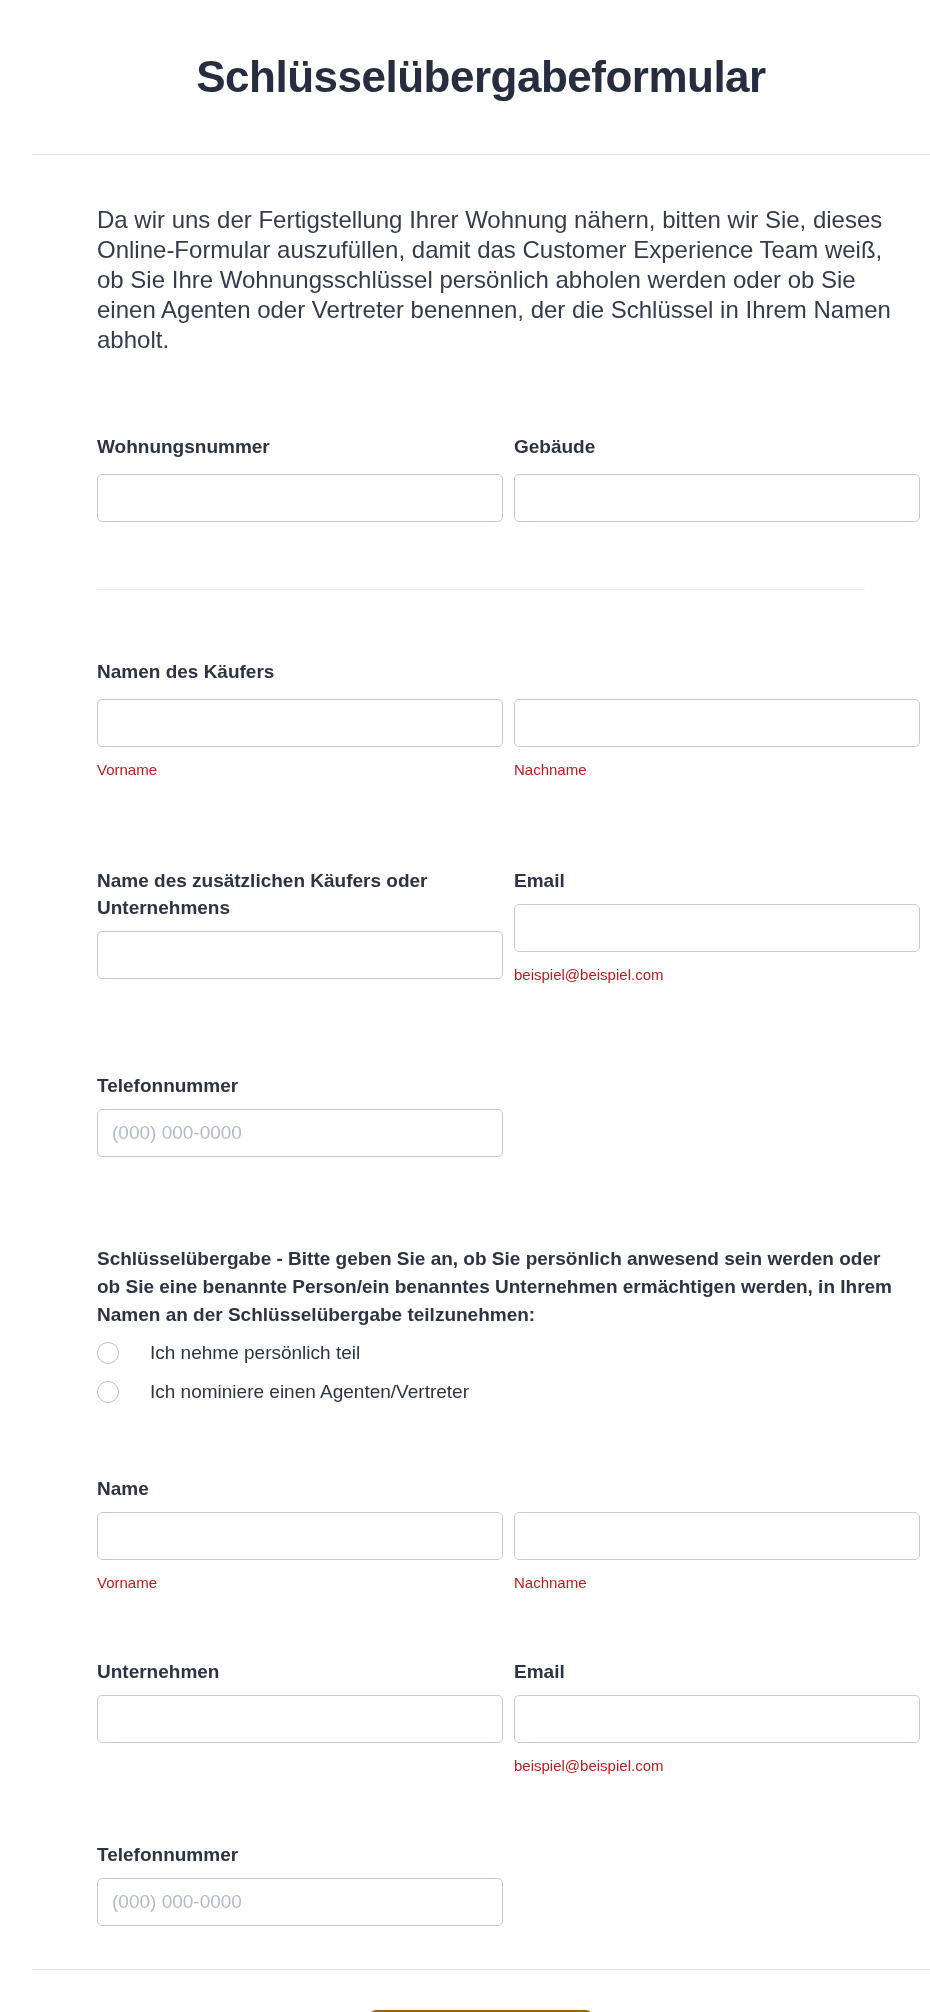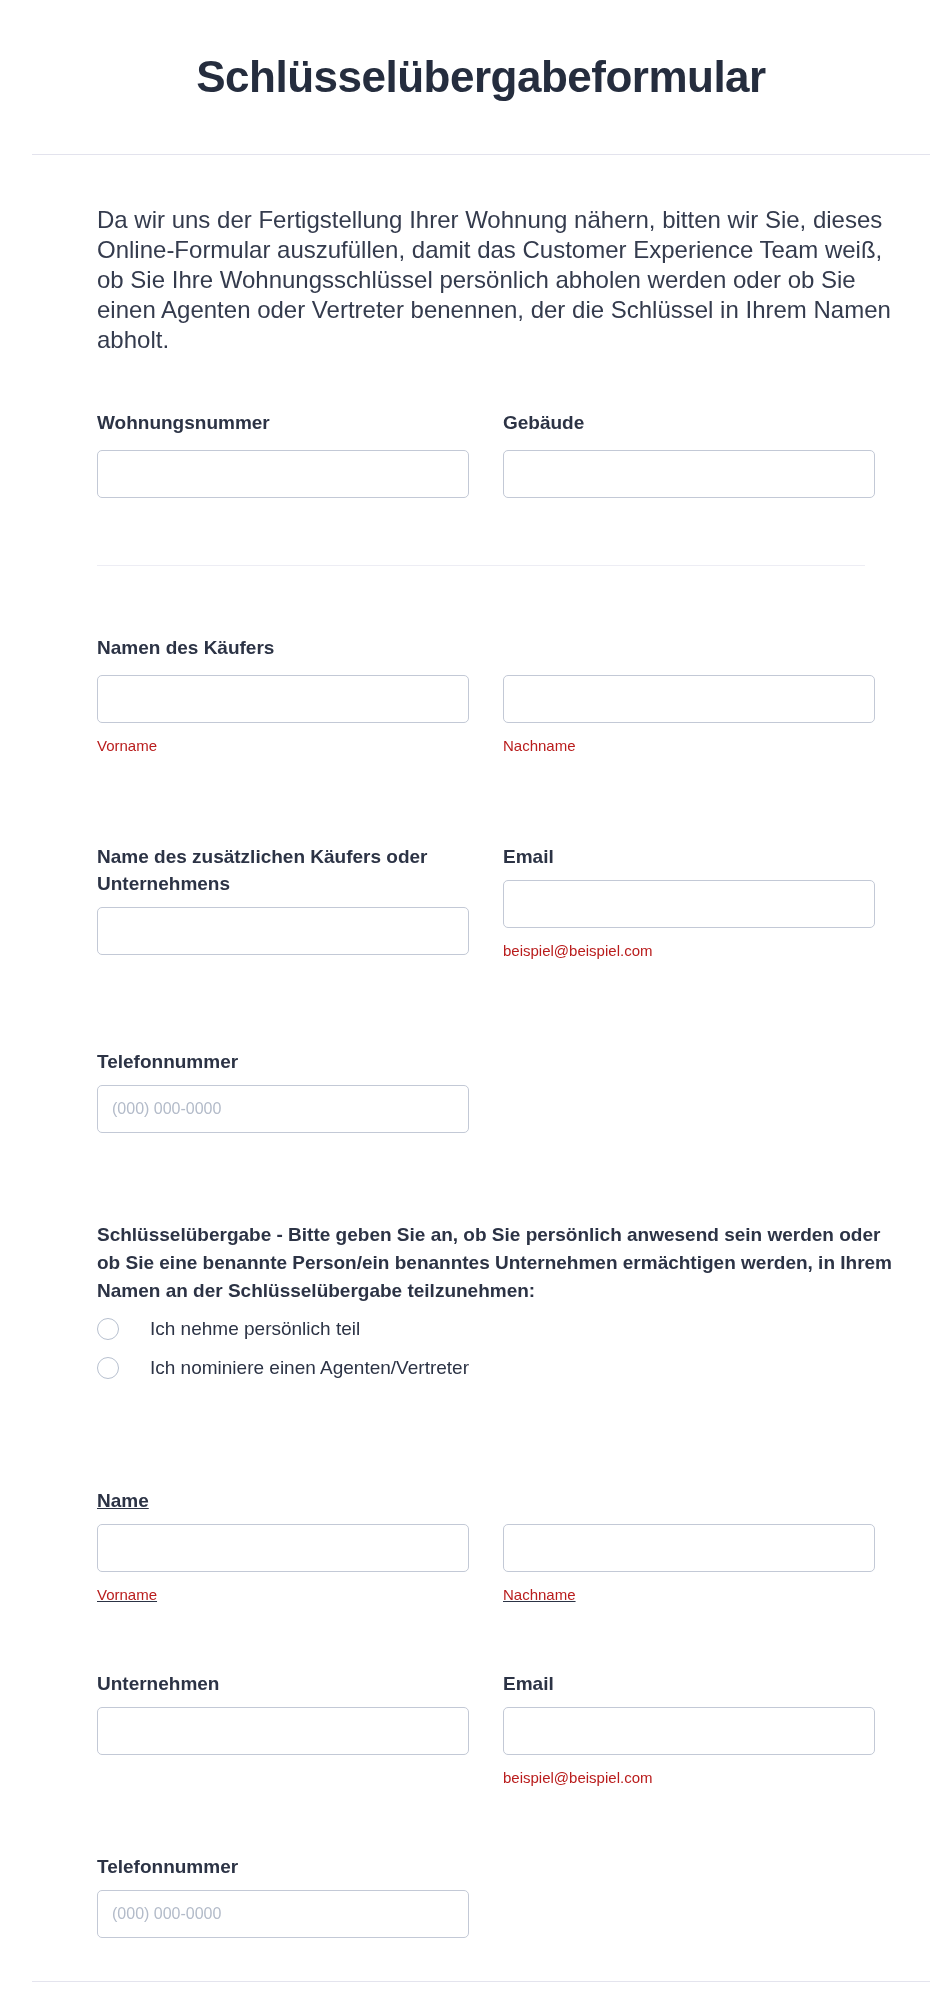--- a/index.html
+++ b/index.html
@@ -25,23 +25,23 @@
   .q-tight { margin-top:67px; }
   .row { display:flex; gap:34px; }
   .col { width:383px; }
   .field-label {
     display:block; font-size:19px; line-height:27px; font-weight:bold;
     color:#2c3345;
   }
   .label-gap { margin-bottom:14px; }
   .label-gap-sm { margin-bottom:10px; }
   .text-input {
-    display:block; width:372px; height:48px;
+    display:block; width:406px; height:48px;
     border:1px solid #c3c9d6; border-radius:5px; background:#ffffff;
-    font-family:"Liberation Sans", sans-serif; font-size:16px; color:#2c3345;
+    font-family:"Liberation Sans", sans-serif; font-size:19px; color:#2c3345;
     padding:0 14px; outline:none;
   }
   .text-input::placeholder { color:#b3bbc9; }
   .sublabel {
     margin-top:14px; font-size:15px; line-height:18px; color:#b91c1c;
   }
   .divider-inset {
     border:none; border-top:1px solid #ededf4; height:0; margin:67px 0 0 0;
   }
   .divider-full {
@@ -77,21 +77,21 @@
 <div class="page">
 
   <div class="form-header">
     <h1 class="form-title">Schlüsselübergabeformular</h1>
   </div>
 
   <div class="content">
 
     <p class="intro">Da wir uns der Fertigstellung Ihrer Wohnung nähern, bitten wir Sie, dieses Online-Formular auszufüllen, damit das Customer Experience Team weiß, ob Sie Ihre Wohnungsschlüssel persönlich abholen werden oder ob Sie einen Agenten oder Vertreter benennen, der die Schlüssel in Ihrem Namen abholt.</p>
 
-    <div class="question q-tight row" style="margin-top:54px;">
+    <div class="question q-tight row" style="margin-top:78px;">
       <div class="col">
         <label class="field-label label-gap">Wohnungsnummer</label>
         <input class="text-input" type="text" value="" style="">
       </div>
       <div class="col">
         <label class="field-label label-gap">Gebäude</label>
         <input class="text-input" type="text" value="" style="">
       </div>
     </div>
 
@@ -135,21 +135,21 @@
           <input class="radio-circle" type="radio" name="handover" style="">
           <span class="radio-label">Ich nehme persönlich teil</span>
         </div>
         <div class="radio-row">
           <input class="radio-circle" type="radio" name="handover" style="">
           <span class="radio-label">Ich nominiere einen Agenten/Vertreter</span>
         </div>
       </div>
     </div>
 
-    <div class="question" style="margin-top:104px;text-decoration:underline;">
+    <div class="question" style="margin-top:68px;">
       <label class="field-label label-gap-sm">Name</label>
       <div class="row">
         <div class="col">
           <input class="text-input" type="text" value="" style="">
           <div class="sublabel">Vorname</div>
         </div>
         <div class="col">
           <input class="text-input" type="text" value="" style="">
           <div class="sublabel">Nachname</div>
         </div>

